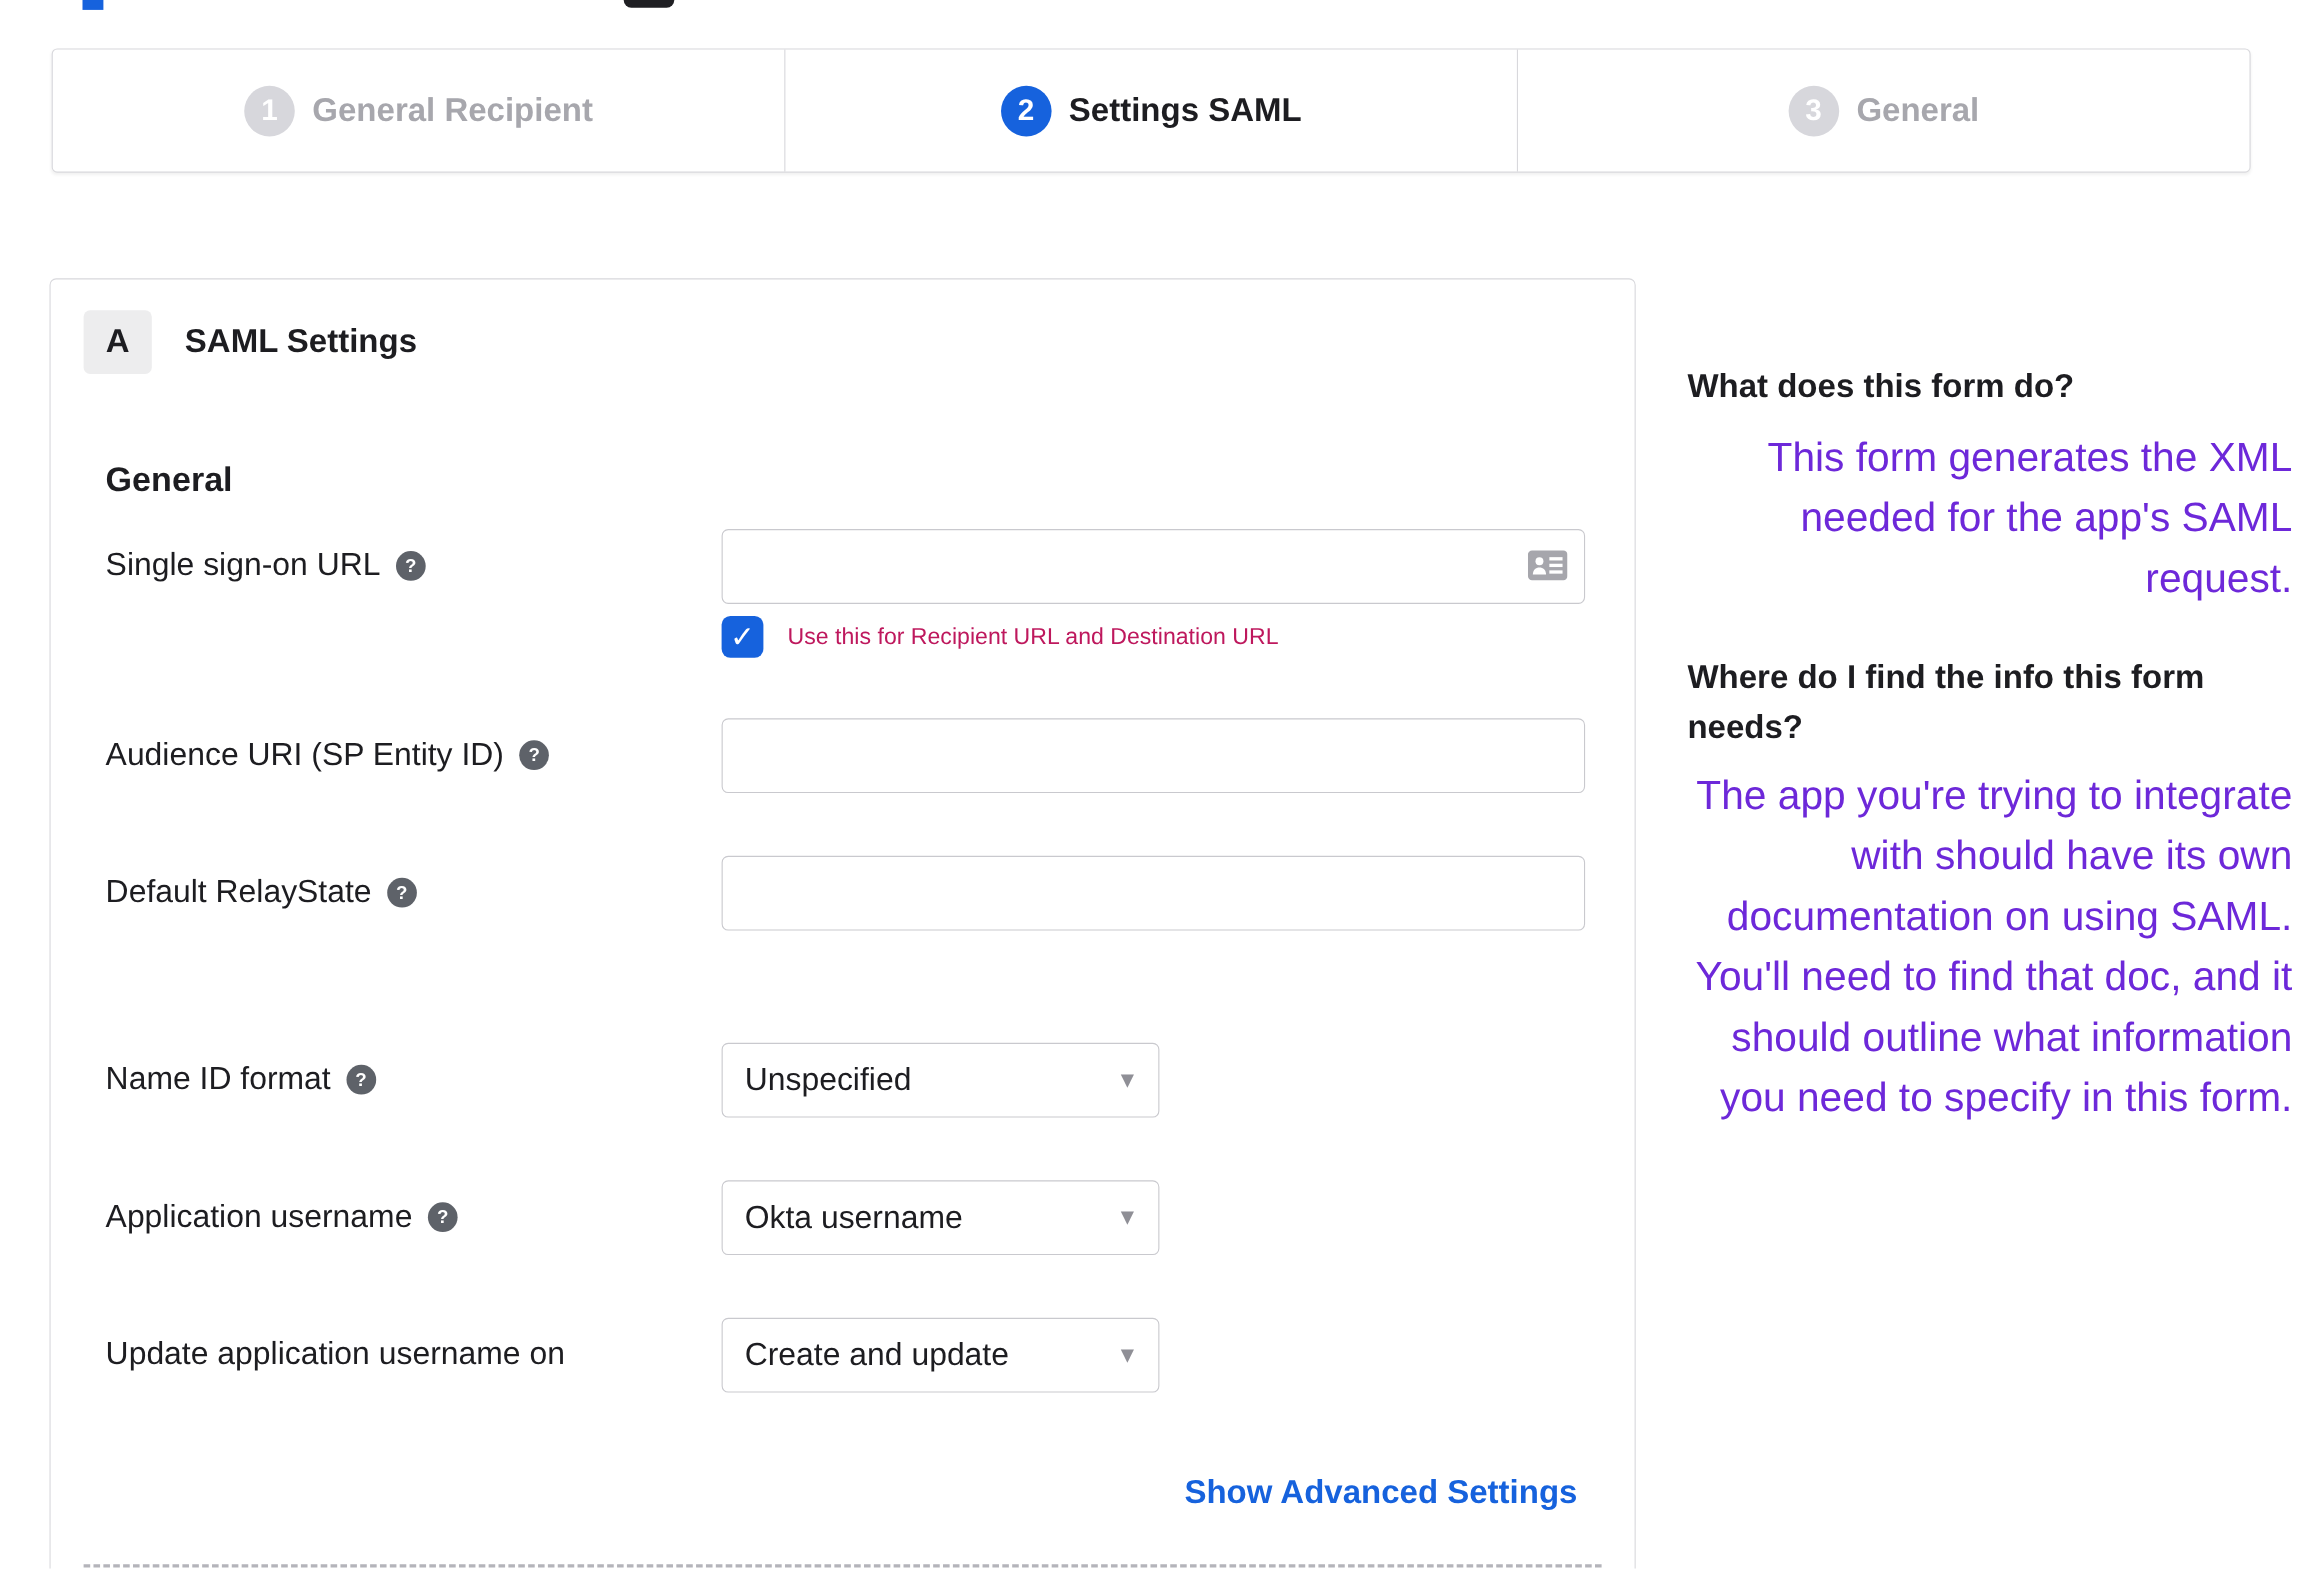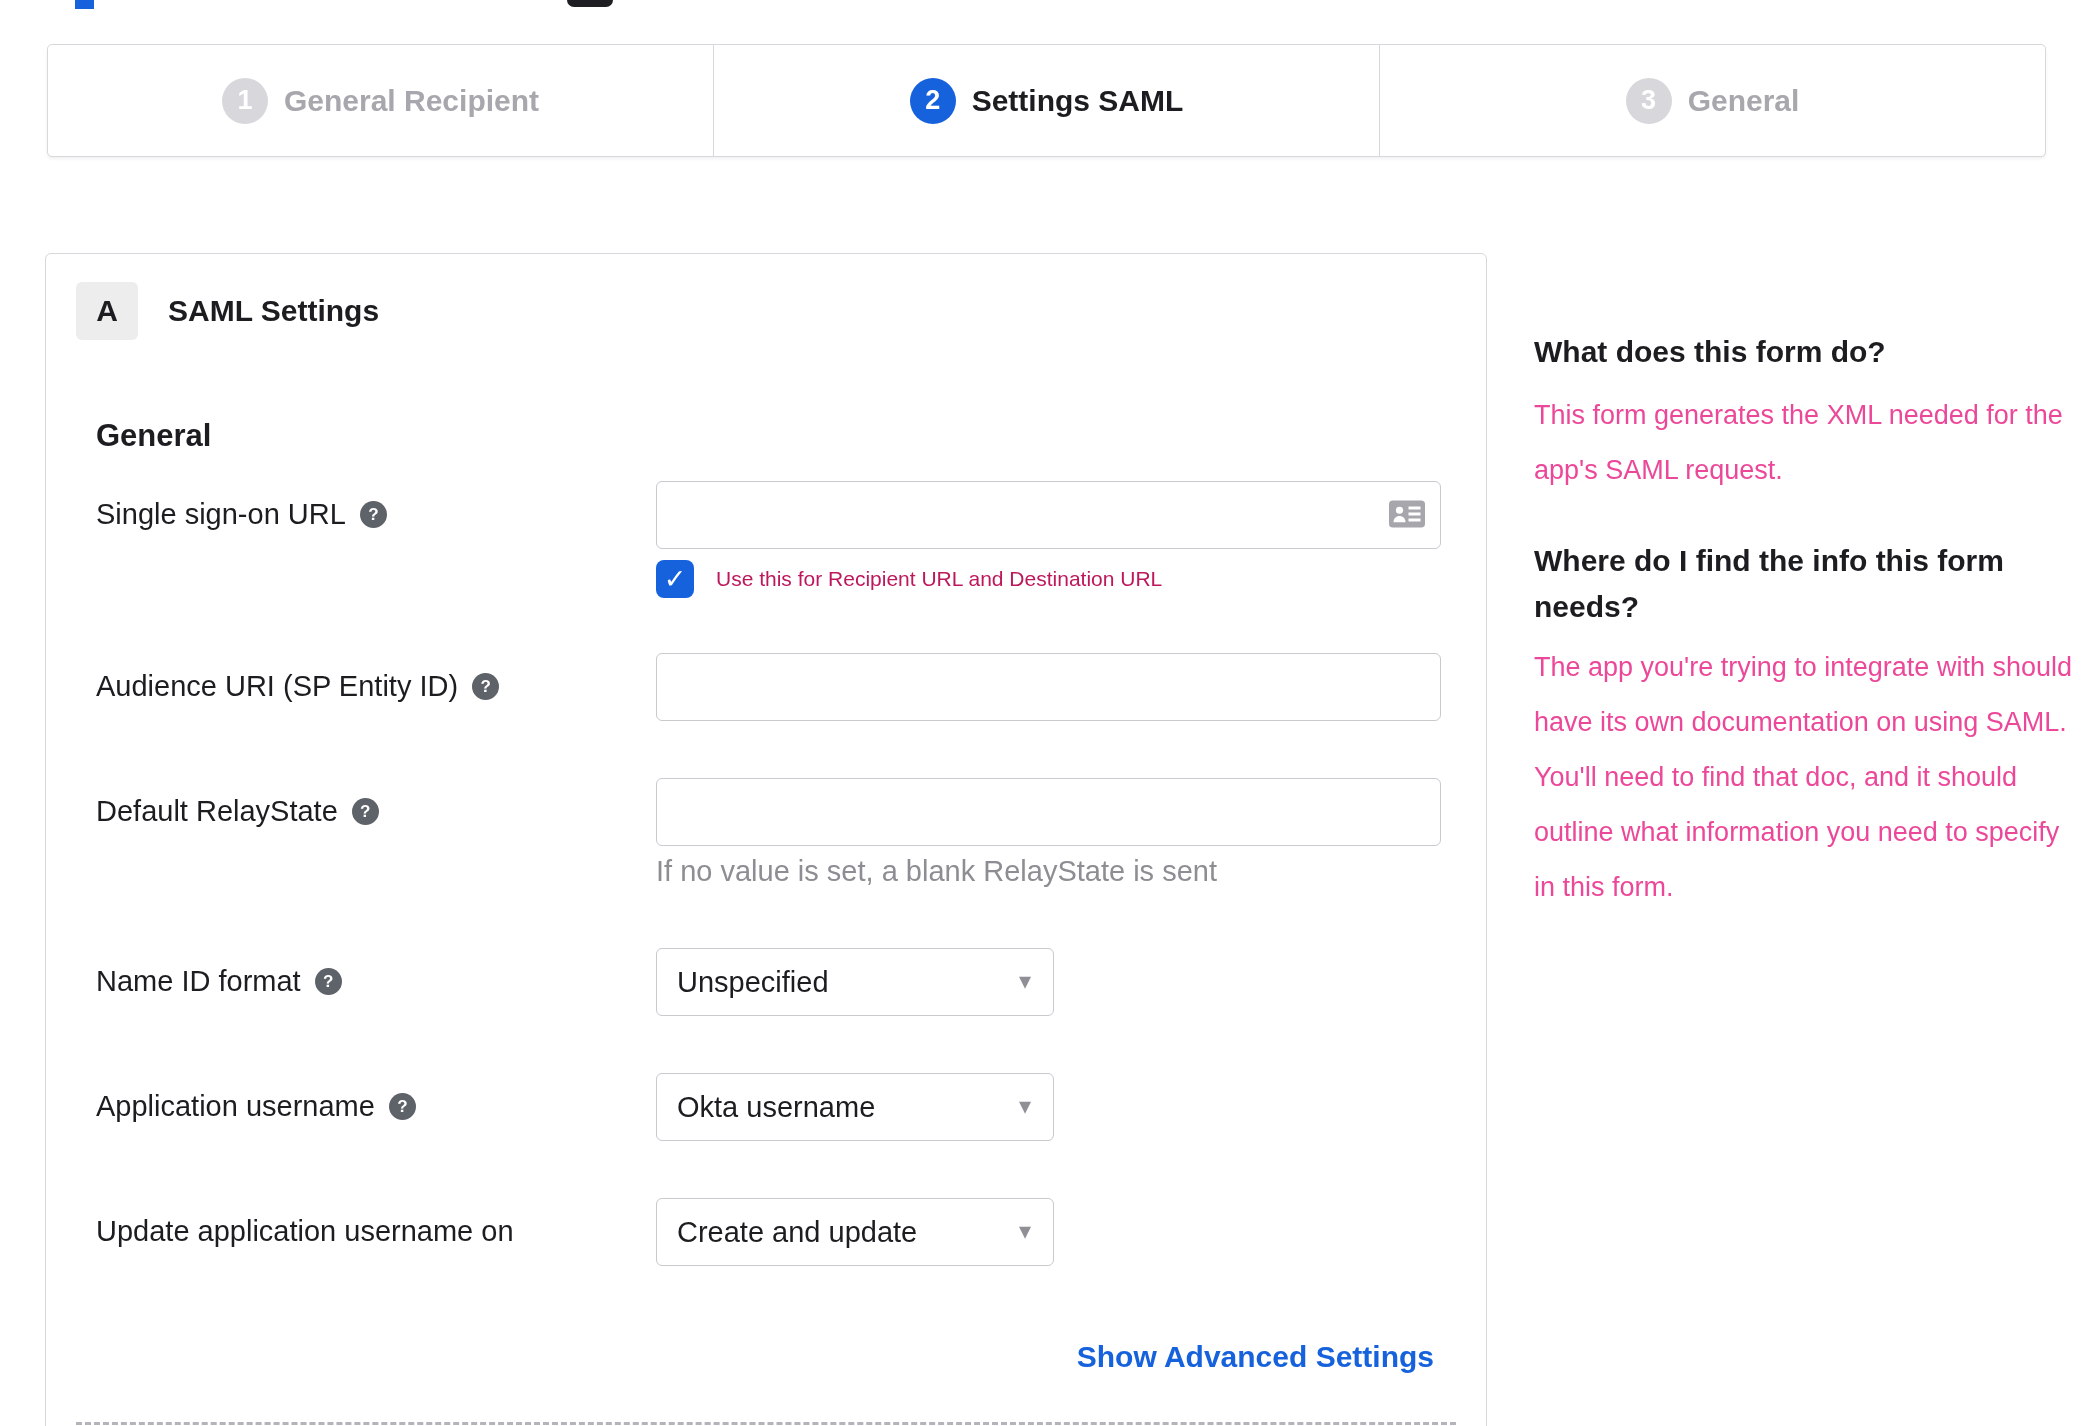--- a/index.html
+++ b/index.html
@@ -73,21 +73,21 @@
   }
   .select .caret { position: absolute; right: 22px; top: 18px; color: #8f8f96; font-size: 24px; }
 
   .adv-link { position: absolute; right: 52px; top: 1086px; font-size: 30px; color: #1662dd; text-decoration: none; cursor: pointer; font-weight: bold; }
 
   .dashed-divider { position: absolute; left: 30px; right: 30px; top: 1168px; border-top: 3px dashed #b4b4ba; }
 
   
   .sidebar { position: absolute; left: 1534px; top: 330px; width: 550px; }
   .sidebar h3 { font-size: 30px; font-weight: bold; color: #1d1d21; line-height: 44px; }
-  .sidebar p  { font-size: 27px; color: #ec4899; line-height: 55px; }
+  .sidebar p  { font-size: 37px; color: #6d28d9; line-height: 55px; text-align: right; }
   .sidebar .a1 { margin-top: 14px; }
   .sidebar .q2 { margin-top: 40px; line-height: 46px; }
   .sidebar .a2 { margin-top: 10px; }
 </style>
 </head>
 <body>
 
 <div class="artifact-blue"></div>
 <div class="artifact-black"></div>
 
@@ -148,21 +148,20 @@
     <input class="text-input" type="text" value="" style="">
   </div>
 
   <div class="field-label" style="top:541px">
     <span>Default RelayState</span>
     <span class="help">?</span>
   </div>
   <div class="input-wrap" style="top:524px">
     <input class="text-input" type="text" value="" style="">
   </div>
-  <div class="hint" style="top:601px">If no value is set, a blank RelayState is sent</div>
 
   <div class="field-label" style="top:711px">
     <span>Name ID format</span>
     <span class="help">?</span>
   </div>
   <div class="select" style="top:694px">
     <span>Unspecified</span>
     <span class="caret">▾</span>
   </div>
 

